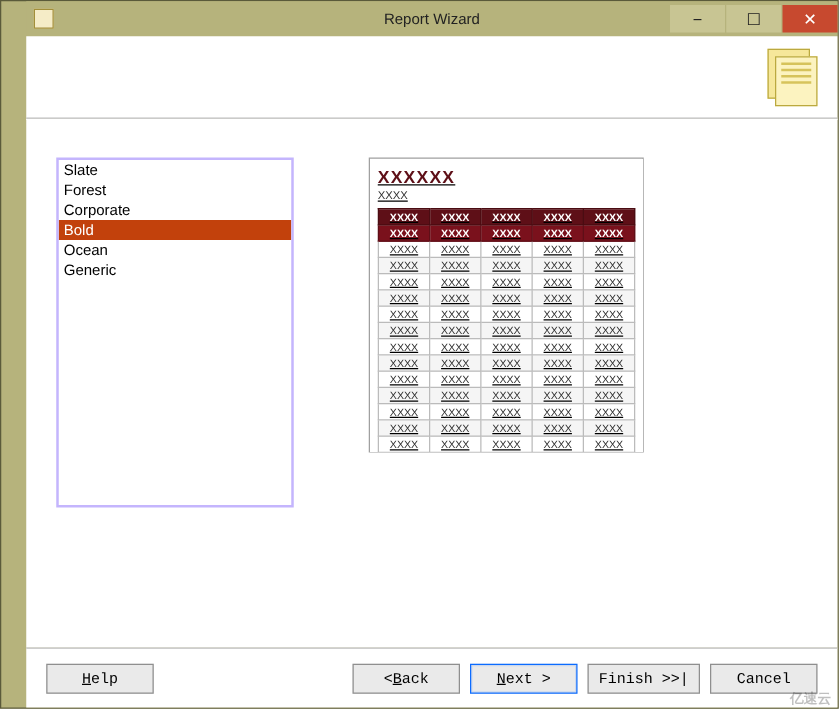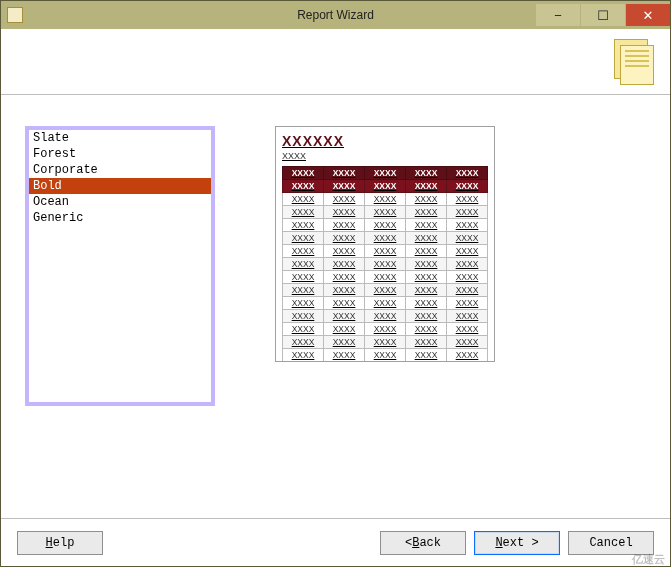--- a/index.html
+++ b/index.html
@@ -12,20 +12,21 @@
     height: 567px;
     overflow: hidden;
   }
   .window {
     width: 671px;
     height: 567px;
     background: #b6b37c;
     border: 1px solid #5a5a3a;
     display: flex;
     flex-direction: column;
+    padding-left: 20px;
   }
   .titlebar {
     height: 28px;
     background: #b6b37c;
     display: flex;
     align-items: center;
     position: relative;
   }
   .titlebar .appicon {
     width: 16px; height: 16px;
@@ -104,23 +105,23 @@
     border-top: 1px solid #fff;
     padding: 30px 24px 10px 24px;
     display: flex;
     gap: 60px;
     overflow: hidden;
   }
 
   .listbox {
     width: 190px;
     height: 280px;
-    border: 4px solid #c4b5fd;
-    background: #fff;
-    font-family: Liberation Mono, monospace;
+    border: 2px solid #c4b5fd;
+    background: #fff;
+    font-family: Liberation Sans, sans-serif;
     font-size: 12px;
     overflow: hidden;
   }
   .listbox .item {
     padding: 1px 4px;
     cursor: default;
     white-space: nowrap;
   }
   .listbox .item.selected {
     background: #c2410c;
@@ -363,20 +364,21 @@
   </div>
 
   <div class="footer">
     <button class="btn">
         <span class="ul">H</span>
         <span>elp</span>
       </button>
     <div class="spacer"></div>
     <button class="btn">&lt; <span class="ul">B</span>ack</button>
     <button class="btn default"><span class="ul">N</span>ext &gt;</button>
+    <button class="btn">Finish &gt;&gt;|</button>
     <button class="btn">Cancel</button>
   </div>
 
 </div>
 
 <div class="watermark">
   <span class="small">亿速云</span>
 </div>
 
 </body></html>

